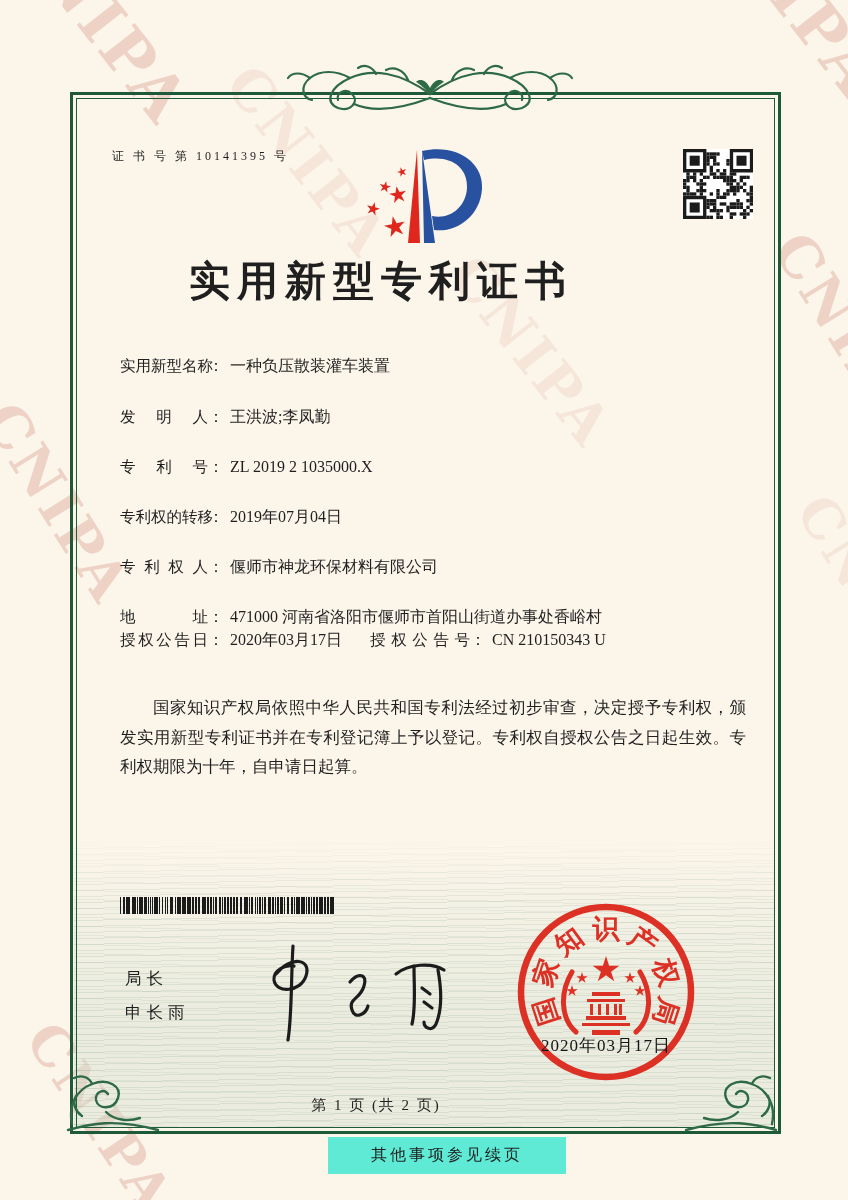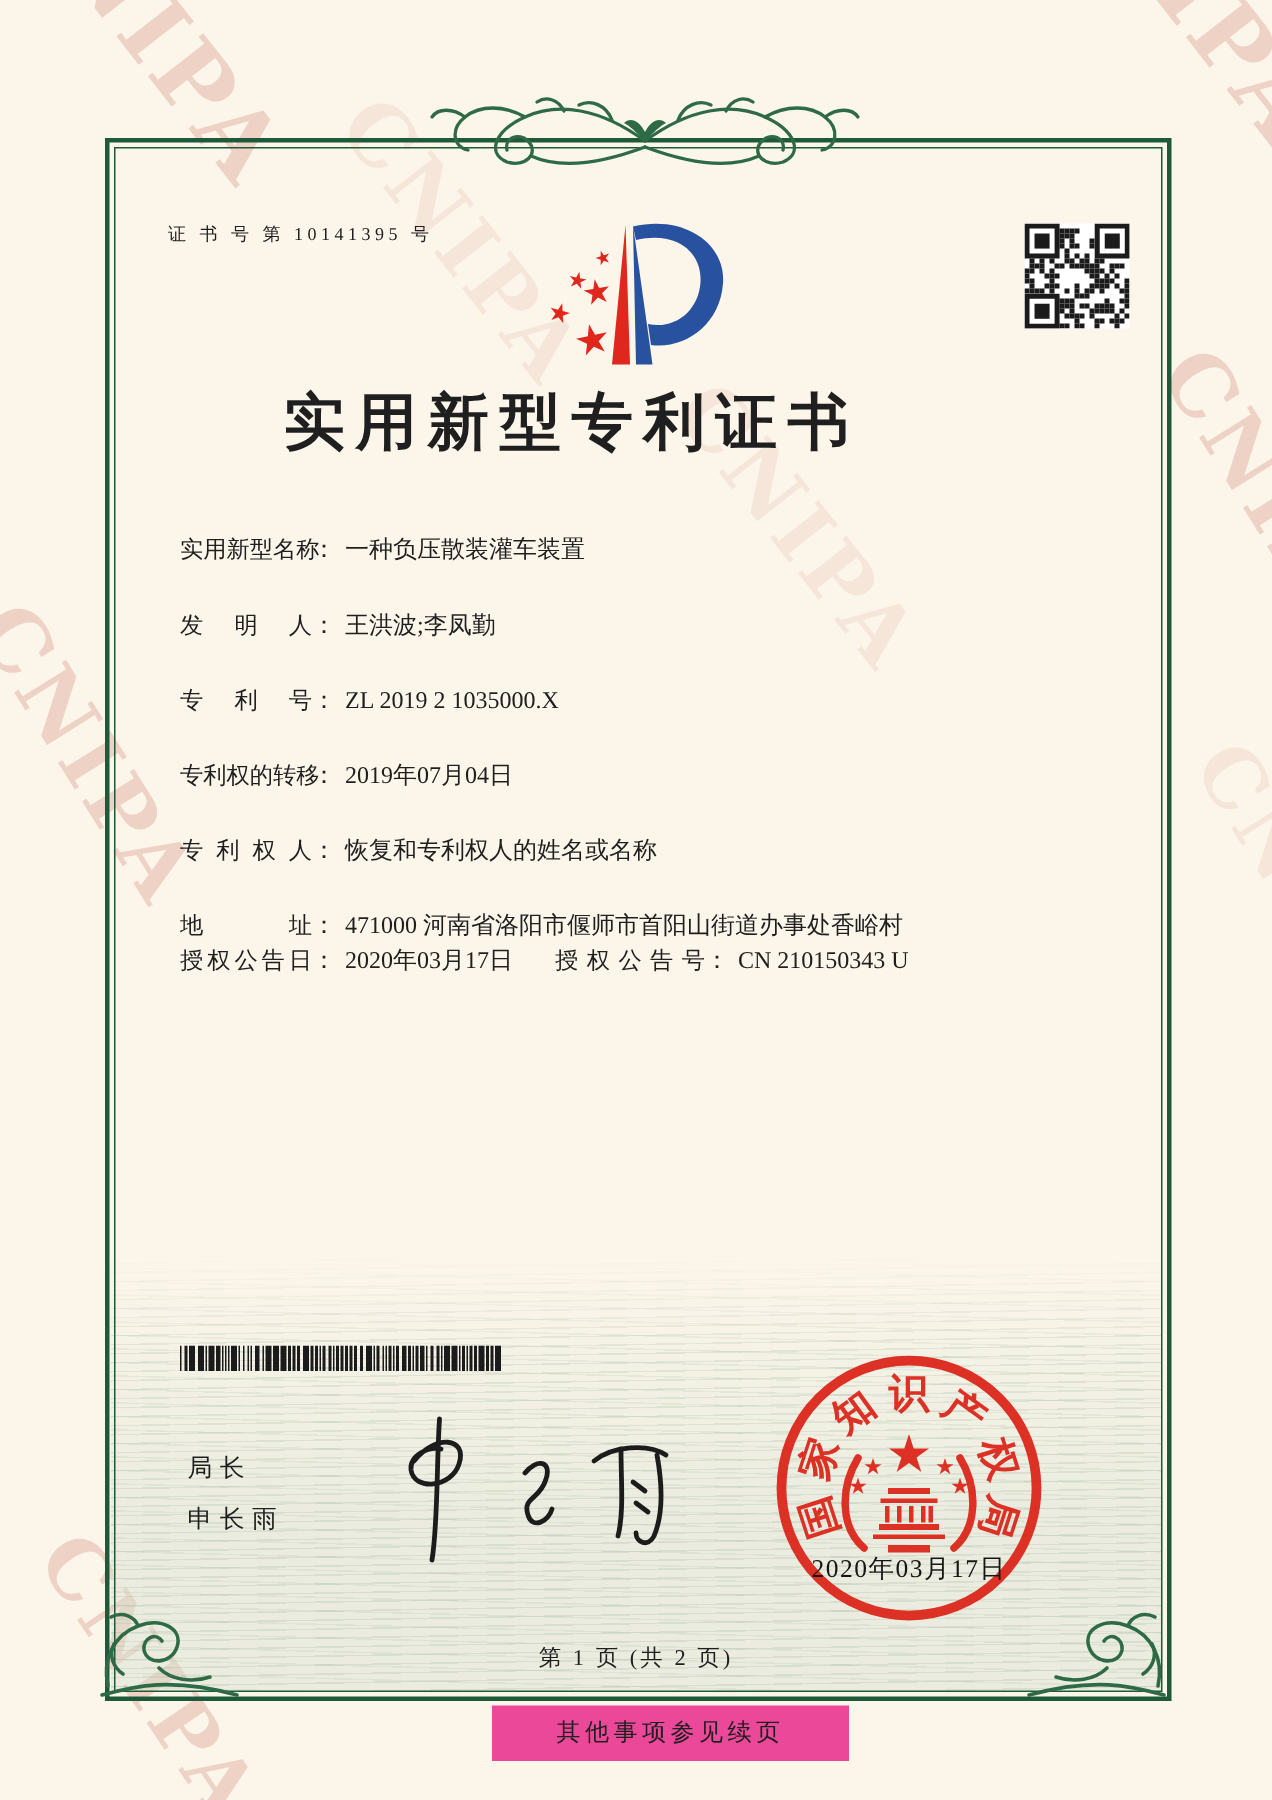--- a/index.html
+++ b/index.html
@@ -33,22 +33,22 @@
   .body-text{position:absolute;left:120px;top:693px;width:626px;font-size:16.5px;line-height:29.5px;text-align:justify;z-index:4;}
   .body-text p{margin:0;text-indent:2em;}
   
   .barcode{position:absolute;left:120px;top:897px;z-index:4;}
   .signer-role{position:absolute;left:125px;top:968px;font-size:16.5px;letter-spacing:5px;z-index:4;}
   .signer-name{position:absolute;left:125px;top:1002px;font-size:16.5px;letter-spacing:5px;z-index:4;}
   .signature{position:absolute;left:246px;top:936px;z-index:4;}
   .seal{position:absolute;left:512px;top:898px;width:188px;height:188px;z-index:4;opacity:0.93;}
   .seal-ch{font-size:27px;font-weight:bold;fill:#dc2318;font-family:"Liberation Serif",serif;}
   .seal-date{position:absolute;left:502px;top:1034px;width:208px;text-align:center;font-size:17px;letter-spacing:1px;color:#151515;z-index:5;}
-  .page-info{position:absolute;left:0;top:1096px;width:752px;text-align:center;font-size:15px;letter-spacing:2px;z-index:4;margin-left:48px;}
-  .cont-box{position:absolute;left:328px;top:1137px;width:238px;background:#ec4899;text-align:center;padding:8px 0;z-index:4;}
+  .page-info{position:absolute;left:0;top:1096px;width:752px;text-align:center;font-size:15px;letter-spacing:2px;z-index:4;}
+  .cont-box{position:absolute;left:328px;top:1137px;width:238px;background:#5eead4;text-align:center;padding:8px 0;z-index:4;}
   .cont-note{font-size:16px;letter-spacing:3px;}
 </style>
 </head>
 <body>
 
 <svg width="0" height="0" style="position:absolute" aria-hidden="true">
   <defs>
     <path id="star" d="M0,-10 L2.23,-3.07 L9.51,-3.09 L3.61,1.17 L5.88,8.09 L0,3.8 L-5.88,8.09 L-3.61,1.17 L-9.51,-3.09 L-2.23,-3.07 Z"></path>
     <g id="corner-orn" fill="none" stroke="#2e6a45" stroke-width="2.4" stroke-linecap="round">
       <path d="M6,58 C28,52 52,46 96,58"></path>
@@ -263,33 +263,34 @@
 <div class="frow" style="top:407px;">
   <span class="flabel">发明人</span><span>：</span><span class="fval">王洪波;李凤勤</span>
 </div>
 <div class="frow" style="top:457px;">
   <span class="flabel">专利号</span><span>：</span><span class="fval">ZL 2019 2 1035000.X</span>
 </div>
 <div class="frow" style="top:507px;">
   <span class="flabel">专利权的转移</span><span>：</span><span class="fval">2019年07月04日</span>
 </div>
 <div class="frow" style="top:557px;">
-  <span class="flabel">专利权人</span><span>：</span><span class="fval">恢复和专利权人的姓名或名称</span>
+  <span class="flabel">专利权人</span><span>：</span><span class="fval">偃师市神龙环保材料有限公司</span>
 </div>
 <div class="frow" style="top:607px;">
   <span class="flabel">地址</span><span>：</span><span class="fval">471000 河南省洛阳市偃师市首阳山街道办事处香峪村</span>
 </div>
 <div class="frow" style="top:630px;">
   <span class="flabel">授权公告日</span><span>：</span><span class="fval">2020年03月17日</span>
   <span class="pair2">
     <span class="flabel wide">授权公告号</span><span>：</span><span class="fval">CN 210150343 U</span>
   </span>
 </div>
 
 <div class="body-text">
+  <p>国家知识产权局依照中华人民共和国专利法经过初步审查，决定授予专利权，颁发实用新型专利证书并在专利登记簿上予以登记。专利权自授权公告之日起生效。专利权期限为十年，自申请日起算。</p>
 </div>
 
 <svg class="barcode" width="218" height="17" viewBox="0 0 218 17">
   <g id="barcode-bars" fill="#1b1b1b">
       <rect x="0" y="0" width="1" height="17"></rect>
       <rect x="3" y="0" width="2" height="17"></rect>
       <rect x="6" y="0" width="4" height="17"></rect>
       <rect x="12" y="0" width="4" height="17"></rect>
       <rect x="17" y="0" width="1" height="17"></rect>
       <rect x="19" y="0" width="4" height="17"></rect>

